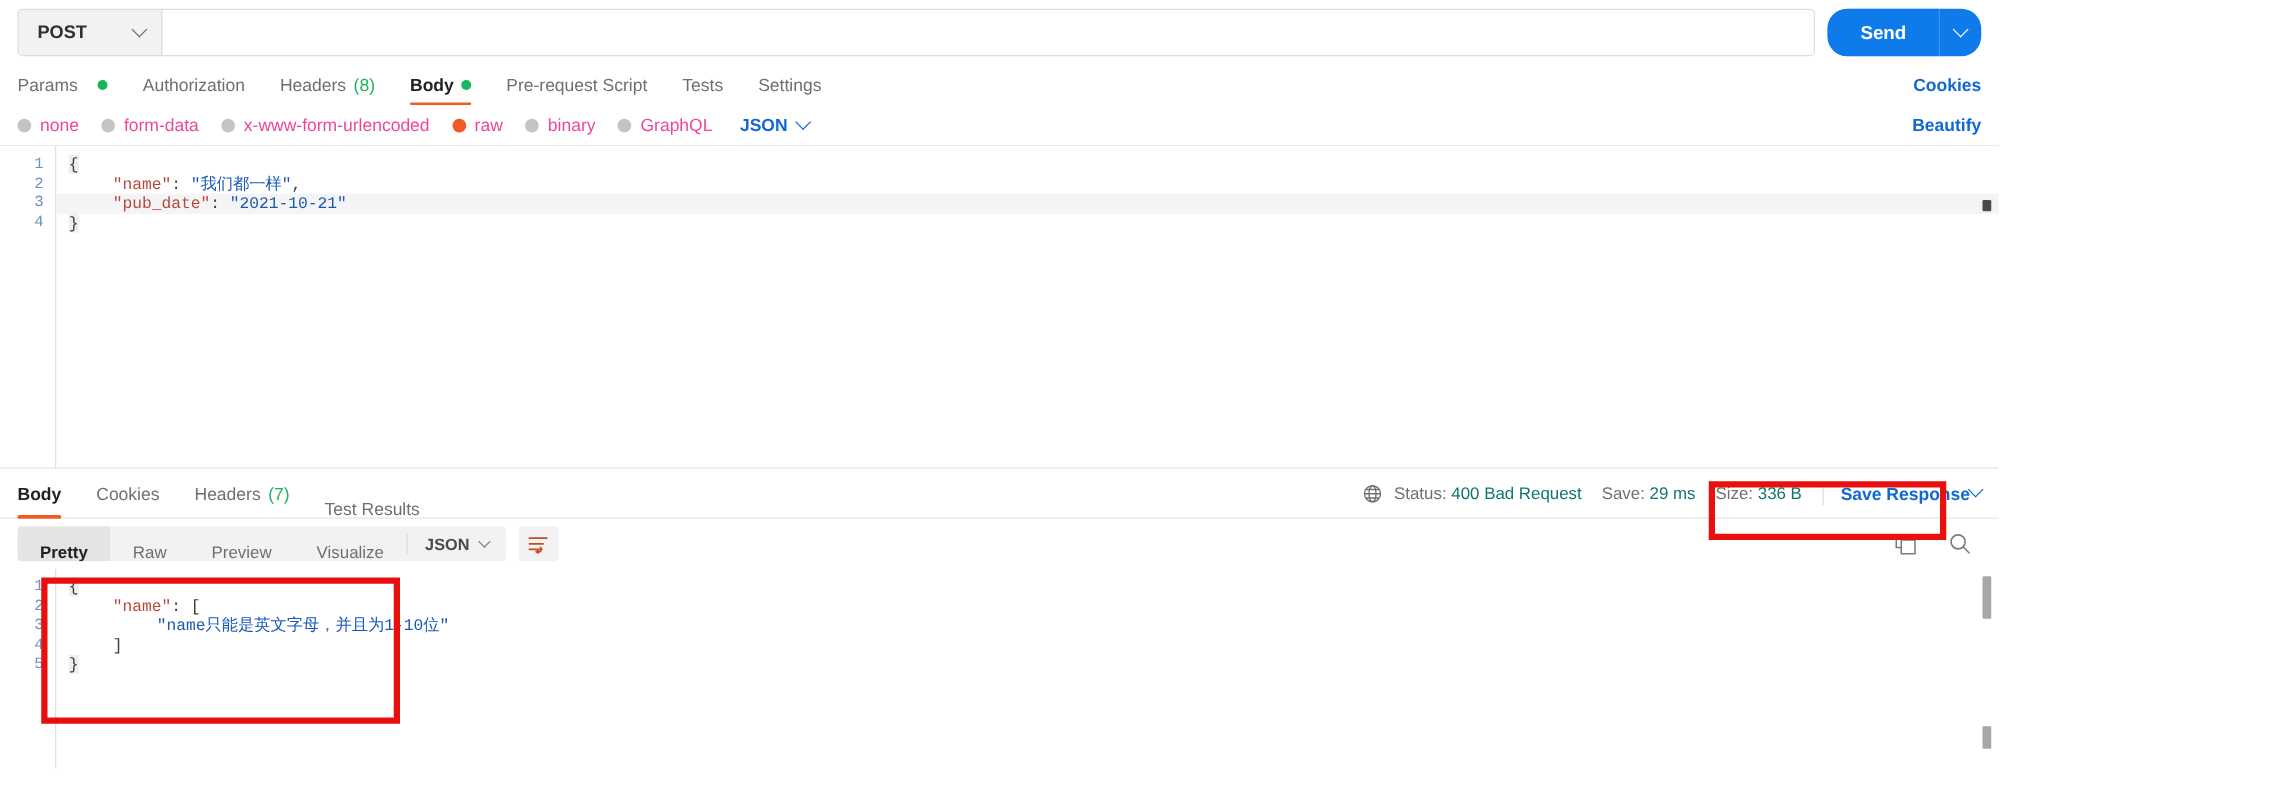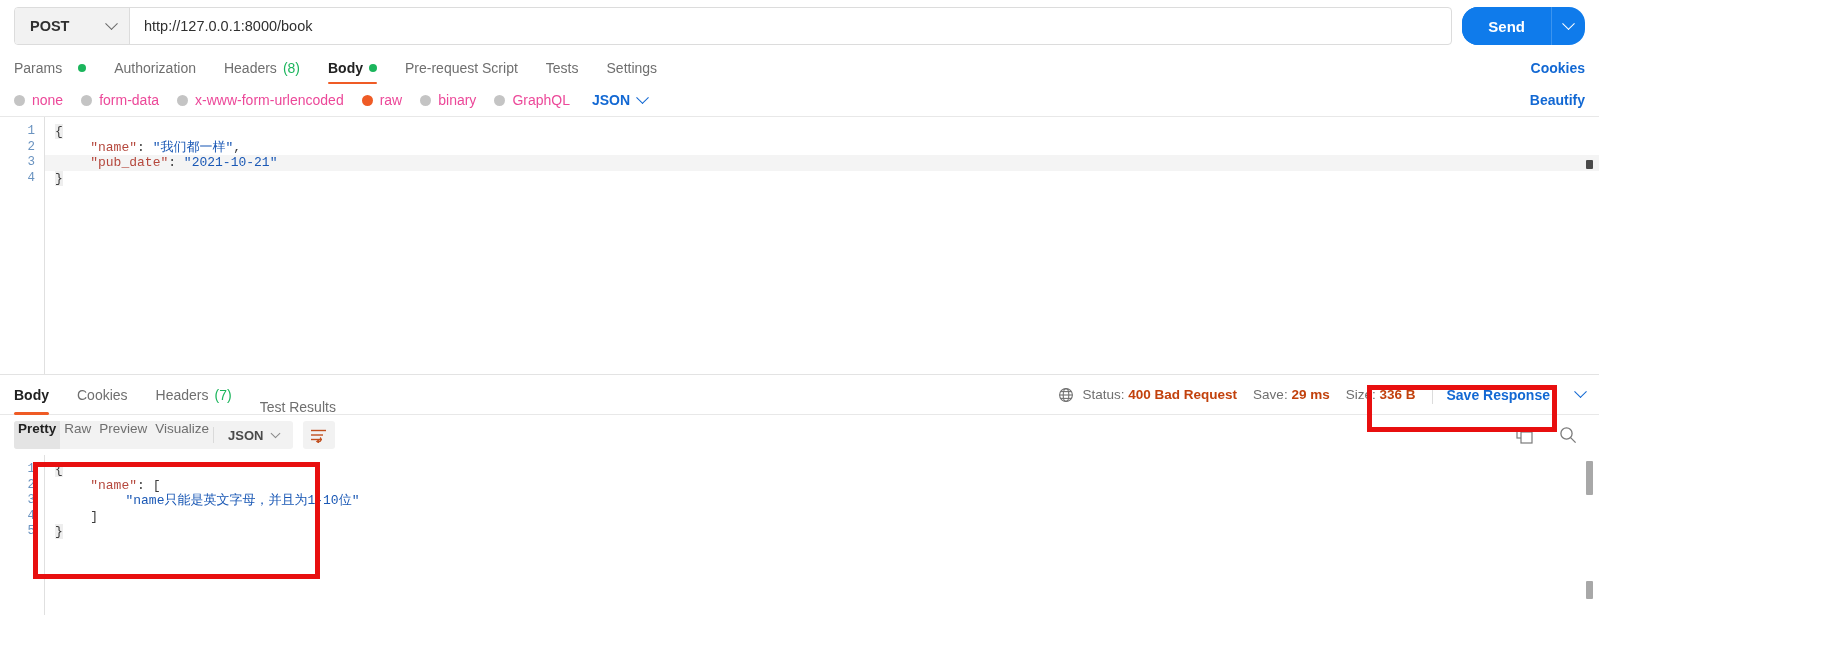--- a/index.html
+++ b/index.html
@@ -208,52 +208,52 @@
     padding: 0 14px;
     border-bottom: 1px solid #e8e8e8;
   }
   .resp-meta {
     display:flex; align-items:center; gap:0;
     font-size: 13.5px;
     margin-left: auto;
     position: relative;
   }
   .meta-item { color:#6f6f6f; margin-right: 16px; white-space: nowrap; }
-  .green { color: #c2410c; font-weight: bold; }
+  .green { color: #0f766e; font-weight: normal; }
   .globe {
     width: 16px; height: 16px;
     margin-right: 9px;
     flex:none;
   }
   .vsep {
     width: 1px; height: 18px; background:#dcdcdc; margin: 0 14px 0 0;
   }
   .save-resp {
     color: #1268d3; font-weight: bold; font-size: 14px;
-    display:flex; align-items:center; gap:26px; cursor:pointer;
+    display:flex; align-items:center; gap:0; cursor:pointer;
     white-space: nowrap;
   }
 
   
   .resp-view-row {
     height: 40px;
     display:flex; align-items:center;
     padding: 0 14px;
   }
   .segmented {
     display:flex; align-items:center;
     background: #f2f2f2;
     border-radius: 3px;
     height: 28px;
     overflow: hidden;
   }
   .seg {
-    padding: 0 4px;
+    padding: 0 18px;
     height: 28px;
-    display:flex; align-items:flex-start;
+    display:flex; align-items:flex-end;
     font-size: 13.5px; color:#6f6f6f; cursor:pointer;
     white-space: nowrap;
   }
   .seg.active { background:#e4e4e4; color:#212121; font-weight:bold; }
   .seg-sep { width:1px; height:16px; background:#dadada; }
   .seg-select {
     display:flex; align-items:center; gap:8px;
     font-size:13px; font-weight:bold; color:#4a4a4a;
     padding: 0 14px; height:28px; cursor:pointer;
   }
@@ -290,21 +290,20 @@
 <body>
 
 <div class="app">
 
   <div class="url-bar">
     <div class="url-group">
       <div class="method-select">
         <span>POST</span>
         <span class="chev"></span>
       </div>
-      <input class="url-input" value="http://127.0.0.1:8000/book" style="">
     </div>
     <div class="send-wrap">
       <button class="send-btn">Send</button>
       <div class="send-caret">
         <span class="chev white"></span>
       </div>
     </div>
   </div>
 
   <div class="req-tabs">

